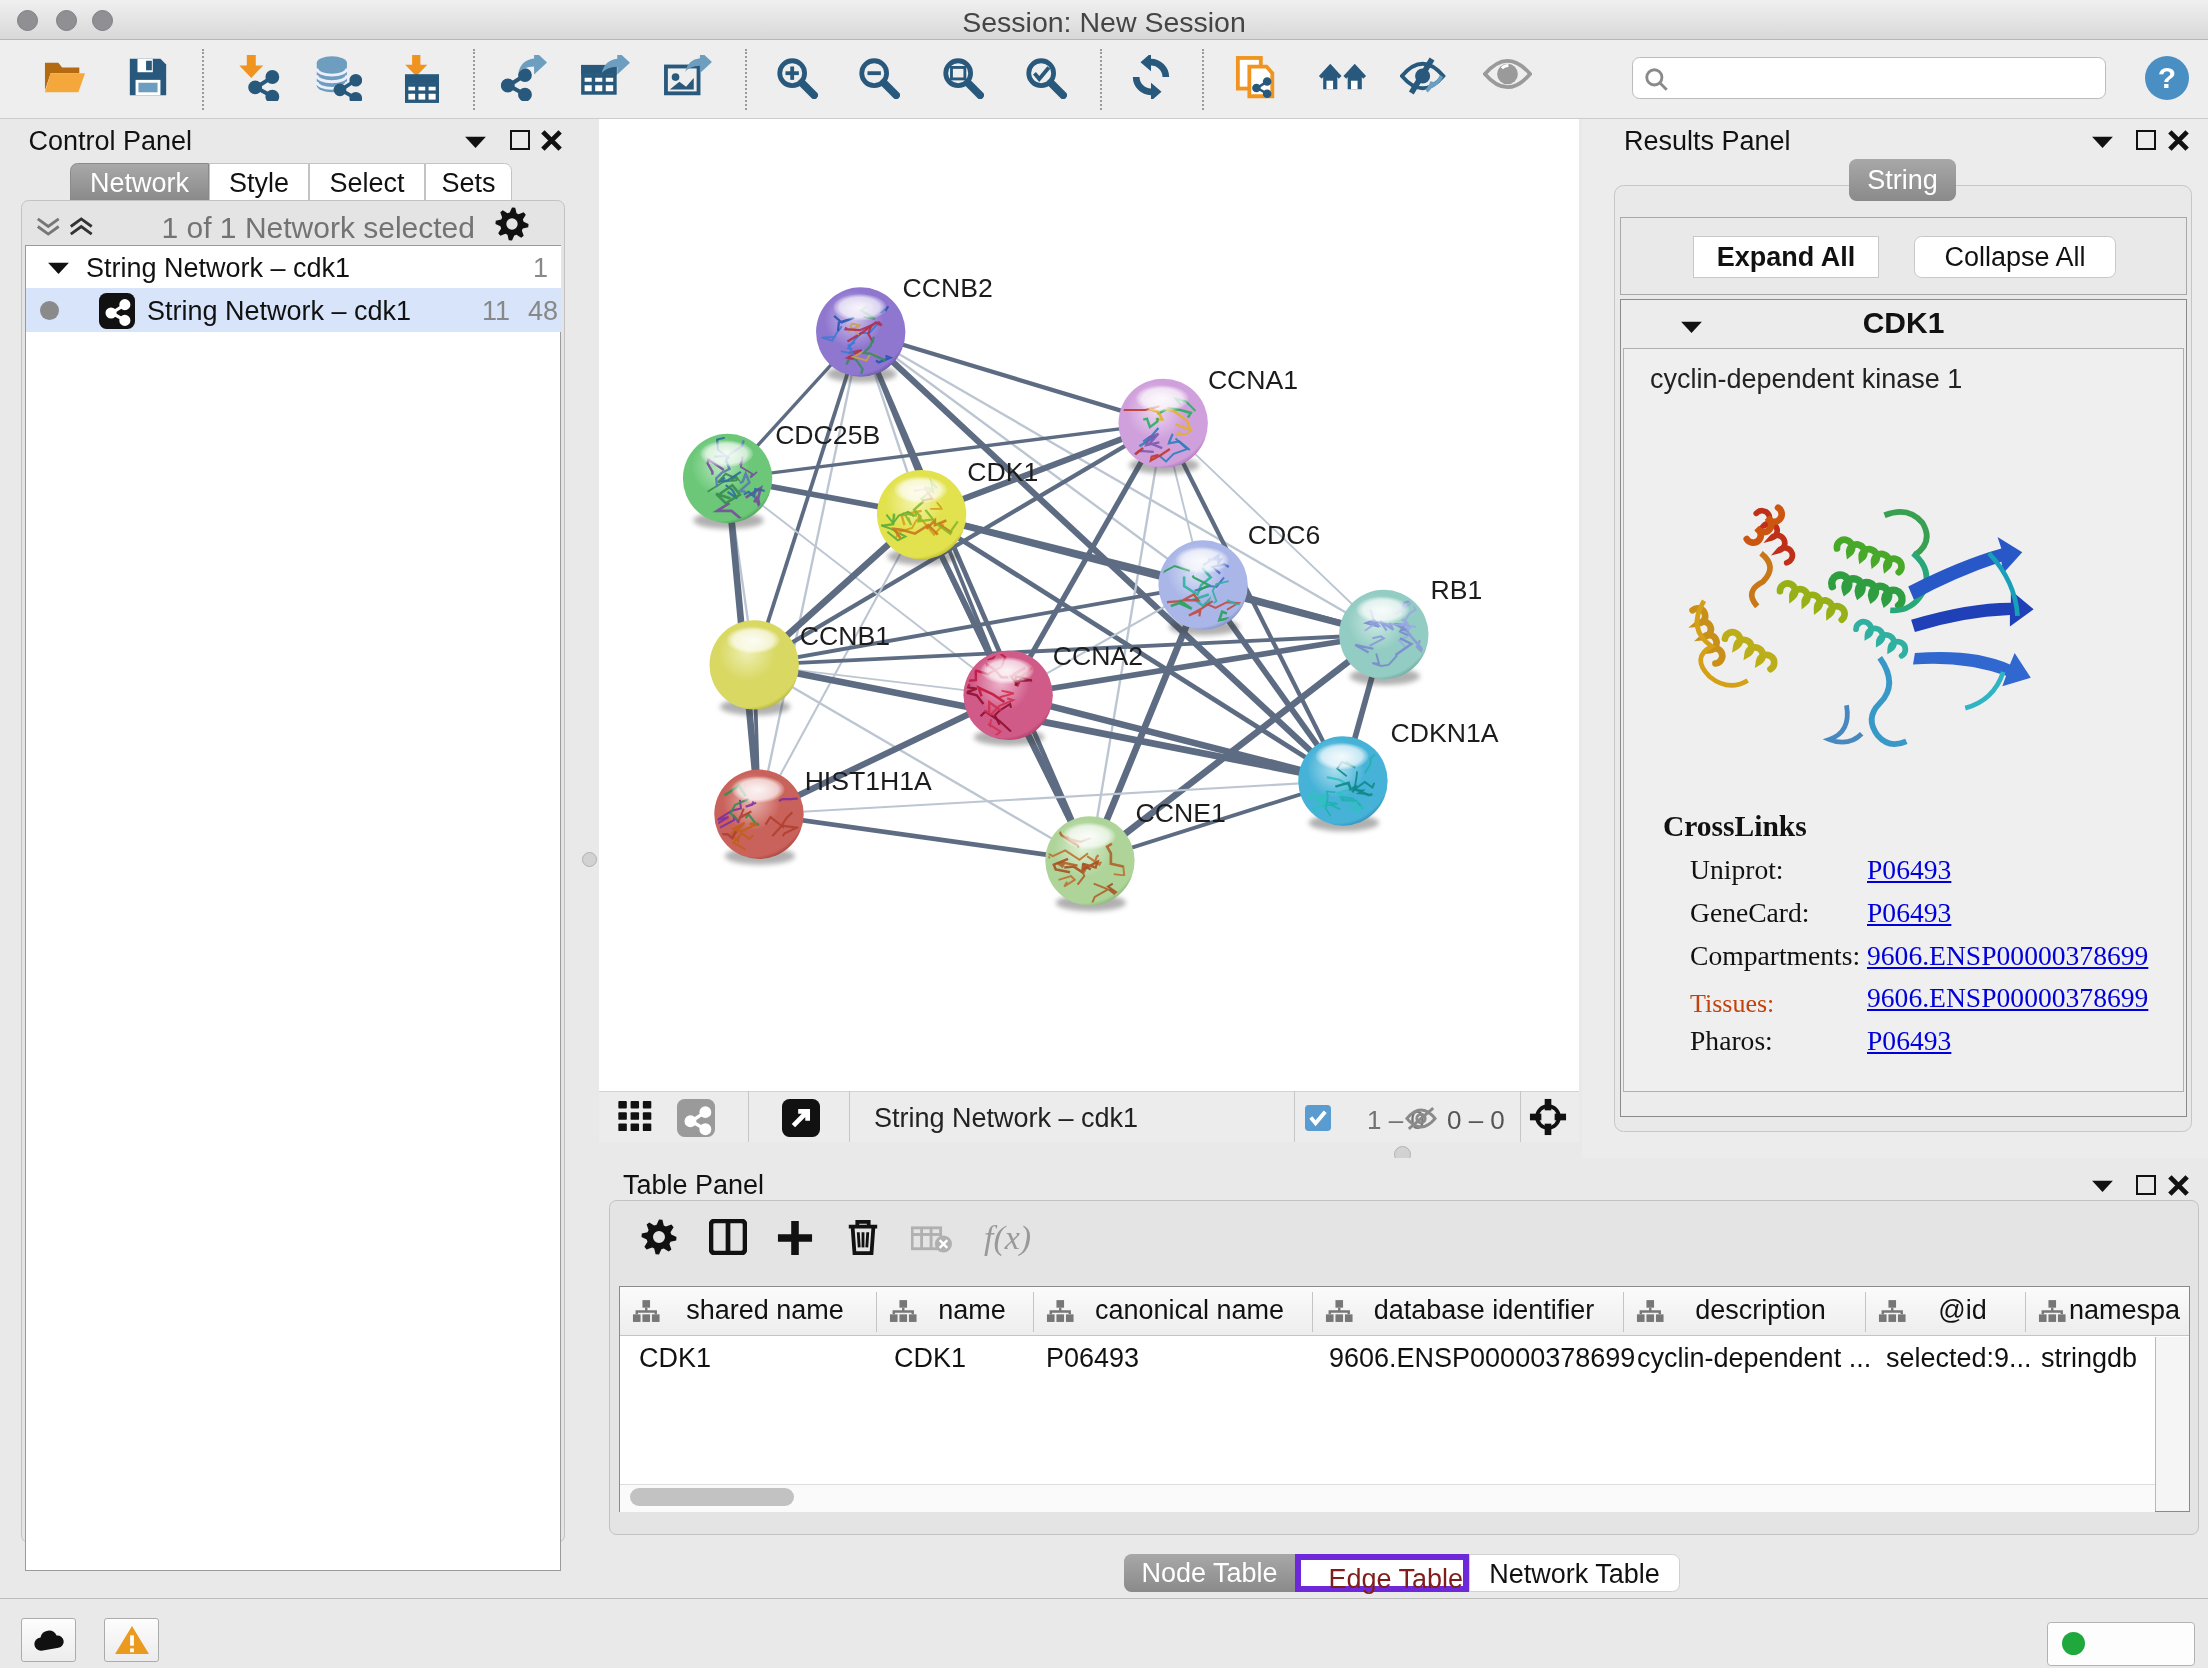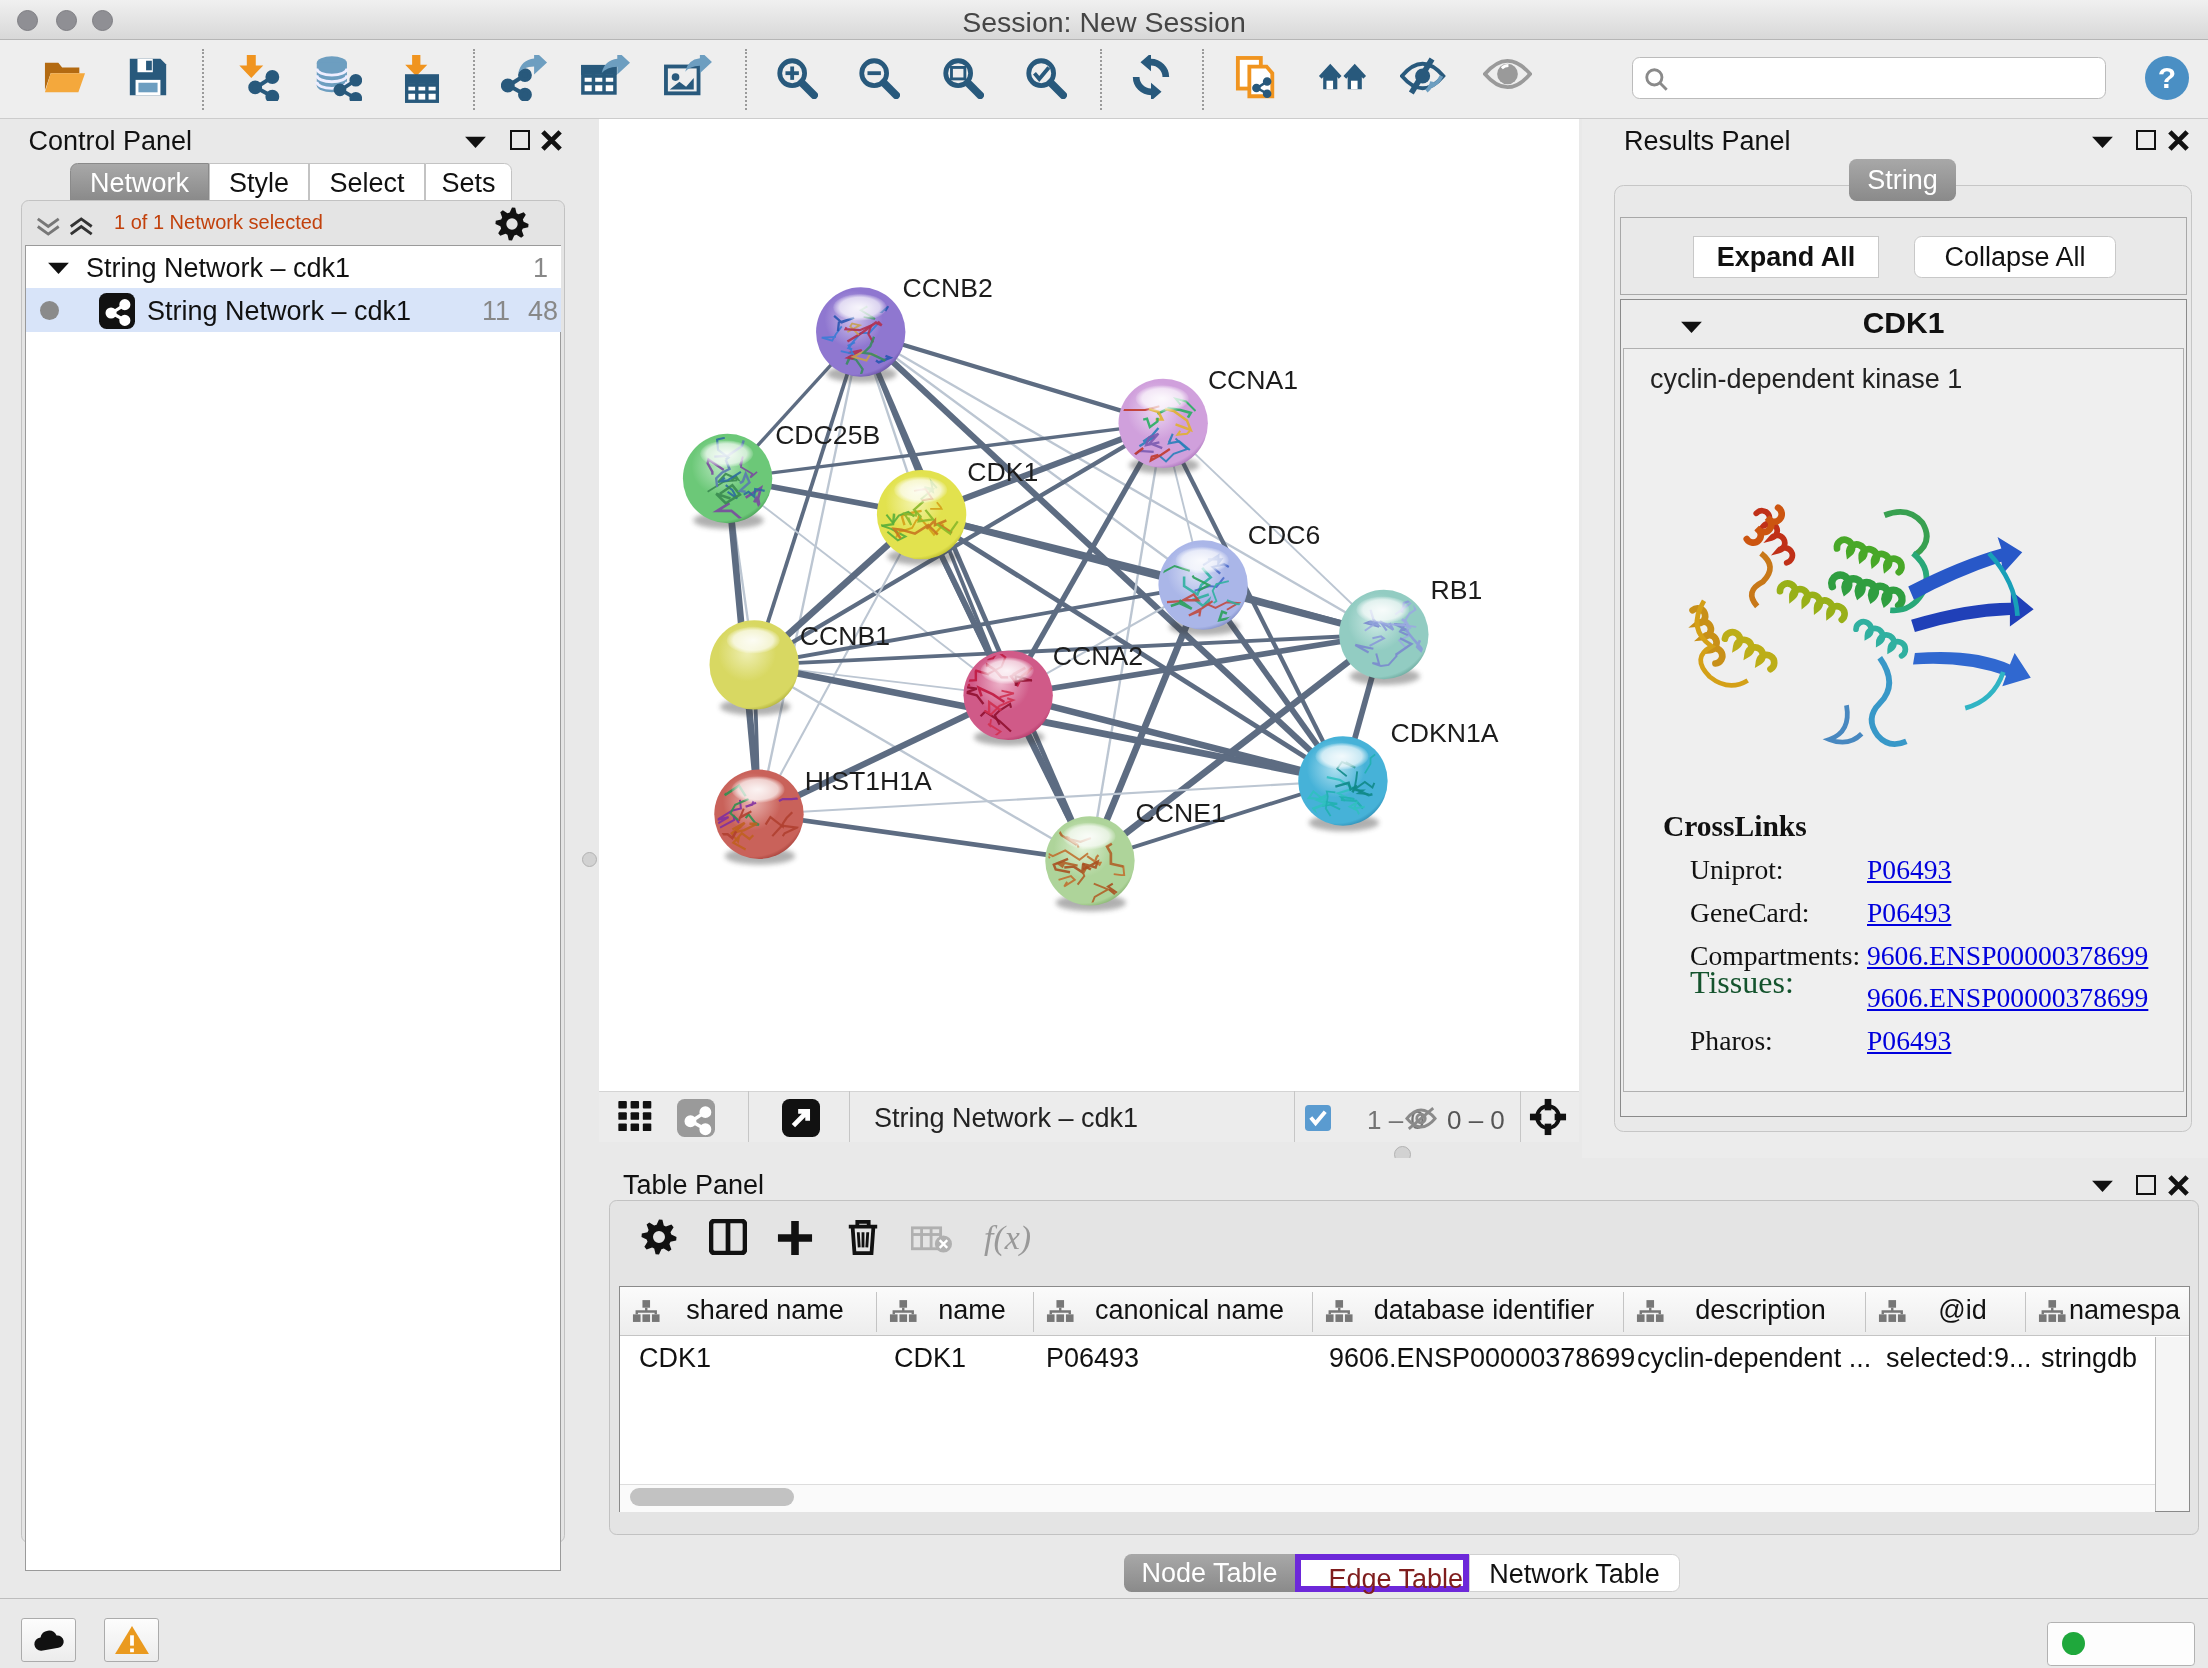--- a/index.html
+++ b/index.html
@@ -173,21 +173,21 @@
 <div class="tab" style="left:309px;width:116px">Select</div>
 <div class="tab" style="left:425px;width:87px;border-radius:0 7.6px 0 0">Sets</div>
 
 <div class="abs" style="left:21px;top:200px;width:544px;height:1343px;background:#e4e4e4;border:1px solid #c2c2c2;border-radius:7.6px"></div>
 <svg class="abs" style="left:34px;top:215px" width="28.5" height="23" viewBox="0 0 30 24">
     <path d="M4 4 l11 8 l11 -8 M4 12 l11 8 l11 -8" fill="none" stroke="#777" stroke-width="3"></path>
   </svg>
 <svg class="abs" style="left:67px;top:215px" width="28.5" height="23" viewBox="0 0 30 24">
     <path d="M4 20 l11 -8 l11 8 M4 12 l11 -8 l11 8" fill="none" stroke="#333" stroke-width="3"></path>
   </svg>
-<div class="abs" style="left:114px;top:211px;width:361px;text-align:left;font-size:20px;color:#c2410c">1 of 1 Network selected</div>
+<div class="abs" style="left:114px;top:211px;width:361px;text-align:right;font-size:30px;color:#737373">1 of 1 Network selected</div>
 <svg class="abs" style="left:495px;top:207px" width="34" height="34" viewBox="0 0 36 36">
     <path d="M18.0 0.5 L21.4 0.8 L22.8 6.5 L24.9 7.6 L30.4 5.6 L32.6 8.3 L29.5 13.2 L30.3 15.6 L35.5 18.0 L35.2 21.4 L29.5 22.8 L28.4 24.9 L30.4 30.4 L27.7 32.6 L22.8 29.5 L20.4 30.3 L18.0 35.5 L14.6 35.2 L13.2 29.5 L11.1 28.4 L5.6 30.4 L3.4 27.7 L6.5 22.8 L5.7 20.4 L0.5 18.0 L0.8 14.6 L6.5 13.2 L7.6 11.1 L5.6 5.6 L8.3 3.4 L13.2 6.5 L15.6 5.7 Z M24 18 a6 6 0 1 0 -12 0 a6 6 0 1 0 12 0 Z" fill="#111" fill-rule="evenodd"></path>
   </svg>
 
 <div class="abs" style="left:25px;top:245px;width:536px;height:1326px;background:#fff;border:1px solid #9a9a9a"></div>
 <div class="abs" style="left:26px;top:246px;width:535px;height:42px;background:#fff"></div>
 <svg class="abs" style="left:46px;top:259px" width="25" height="17" viewBox="0 0 26 18">
     <path d="M2 4 h22 l-11 12 z" fill="#111"></path>
   </svg>
 <div class="abs" style="left:86px;top:253px;font-size:27px;color:#111">String Network – cdk1</div>
@@ -732,21 +732,21 @@
     <path d="M340 60 q28 30 30 66" fill="none" stroke="#18a0b8" stroke-width="5"></path>
     <path d="M355 185 q-10 30 -40 38" fill="none" stroke="#30b4c4" stroke-width="5"></path>
   </svg>
 <div class="abs" style="left:1663px;top:810px;font-family:'Liberation Serif',serif;font-size:29.5px;font-weight:700;color:#111">CrossLinks</div>
 <div class="abs" style="left:1690px;top:854px;font-family:'Liberation Serif',serif;font-size:27.6px;color:#111">Uniprot:</div>
 <div class="abs" style="left:1867px;top:854px;font-family:'Liberation Serif',serif;font-size:27.6px;color:#0000dd;text-decoration:underline">P06493</div>
 <div class="abs" style="left:1690px;top:897px;font-family:'Liberation Serif',serif;font-size:27.6px;color:#111">GeneCard:</div>
 <div class="abs" style="left:1867px;top:897px;font-family:'Liberation Serif',serif;font-size:27.6px;color:#0000dd;text-decoration:underline">P06493</div>
 <div class="abs" style="left:1690px;top:940px;font-family:'Liberation Serif',serif;font-size:27.6px;color:#111">Compartments:</div>
 <div class="abs" style="left:1867px;top:940px;font-family:'Liberation Serif',serif;font-size:27.6px;color:#0000dd;text-decoration:underline">9606.ENSP00000378699</div>
-<div class="abs" style="left:1690px;top:964px;font-family:'Liberation Serif',serif;font-size:32px;color:#14532d">Tissues:</div>
+<div class="abs" style="left:1690px;top:989px;font-family:'Liberation Serif',serif;font-size:26px;color:#c2410c">Tissues:</div>
 <div class="abs" style="left:1867px;top:982px;font-family:'Liberation Serif',serif;font-size:27.6px;color:#0000dd;text-decoration:underline">9606.ENSP00000378699</div>
 <div class="abs" style="left:1690px;top:1025px;font-family:'Liberation Serif',serif;font-size:27.6px;color:#111">Pharos:</div>
 <div class="abs" style="left:1867px;top:1025px;font-family:'Liberation Serif',serif;font-size:27.6px;color:#0000dd;text-decoration:underline">P06493</div>
 
 <div class="abs" style="left:599px;top:1158px;width:1609px;height:439px;background:#e9e9e9"></div>
 <div class="abs panel-title" style="left:623px;top:1170px">Table Panel</div>
 <svg class="abs" style="left:2090px;top:1177px" width="25" height="17" viewBox="0 0 26 18">
     <path d="M2 4 h22 l-11 12 z" fill="#111"></path>
   </svg>
 <div class="abs" style="left:2136px;top:1175px;width:20px;height:20px;border:2.9px solid #111"></div>

